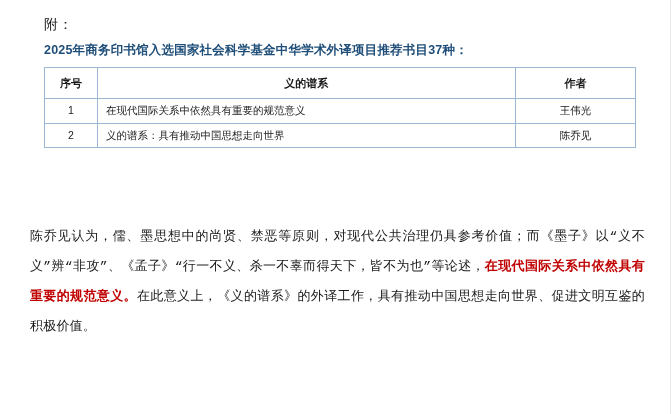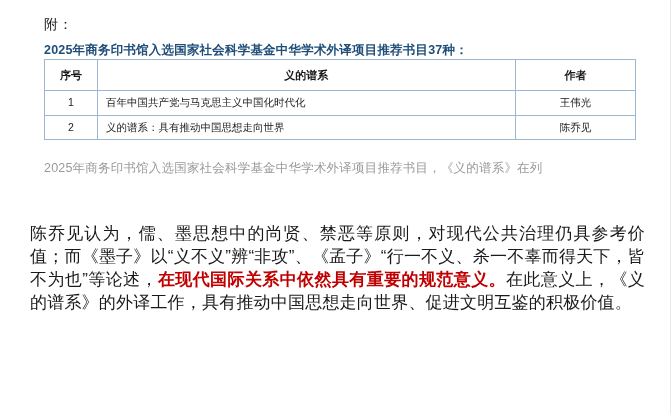--- a/index.html
+++ b/index.html
@@ -32,20 +32,21 @@
     position: absolute;
     left: 44px;
     top: 42px;
     width: 582px;
   }
   .doc-title {
     font-size: 12.5px;
     font-weight: bold;
     color: #1f4e79;
     letter-spacing: 0.2px;
+    margin-bottom: 8px;
   }
   table.book-table {
     border-collapse: collapse;
     width: 592px;
     table-layout: fixed;
     font-size: 10.5px;
     color: #1a1a1a;
   }
   table.book-table th,
   table.book-table td {
@@ -74,25 +75,26 @@
     width: 600px;
     font-size: 12.5px;
     color: #9a9a9a;
     letter-spacing: 0.2px;
   }
   .body-text {
     position: absolute;
     left: 30px;
     top: 222px;
     width: 615px;
-    font-size: 17px;
-    line-height: 23px;
+    font-size: 13px;
+    line-height: 30px;
     color: #1a1a1a;
     letter-spacing: 0.2px;
     text-align: justify;
+    font-family: Liberation Mono, monospace;
   }
   .hl {
     color: #c00000;
     font-weight: bold;
   }
   .edge-line {
     position: absolute;
     right: 0;
     top: 0;
     width: 1px;
@@ -119,33 +121,32 @@
       <thead>
         <tr>
           <th>序号</th>
           <th>义的谱系</th>
           <th>作者</th>
         </tr>
       </thead>
       <tbody>
         <tr>
           <td>1</td>
-          <td class="name-cell">百年中国共产党与马克思主义中国化时代化</td>
+          <td class="name-cell">在现代国际关系中依然具有重要的规范意义</td>
           <td>王伟光</td>
         </tr>
         <tr>
           <td>2</td>
           <td class="name-cell">义的谱系：具有推动中国思想走向世界</td>
           <td>陈乔见</td>
         </tr>
       </tbody>
     </table>
   </div>
 
-  <div class="caption">2025年商务印书馆入选国家社会科学基金中华学术外译项目推荐书目，《义的谱系》在列</div>
 
   <div class="body-text">
     <span>陈乔见认为，儒、墨思想中的尚贤、禁恶等原则，对现代公共治理仍具参考价值；而《墨子》以“义不义”辨“非攻”、《孟子》“行一不义、杀一不辜而得天下，皆不为也”等论述，</span><span class="hl">在现代国际关系中依然具有重要的规范意义。</span><span>在此意义上，《义的谱系》的外译工作，具有推动中国思想走向世界、促进文明互鉴的积极价值。</span>
   </div>
 
   <div class="edge-line"></div>
 
 </div>
 
 </body></html>

